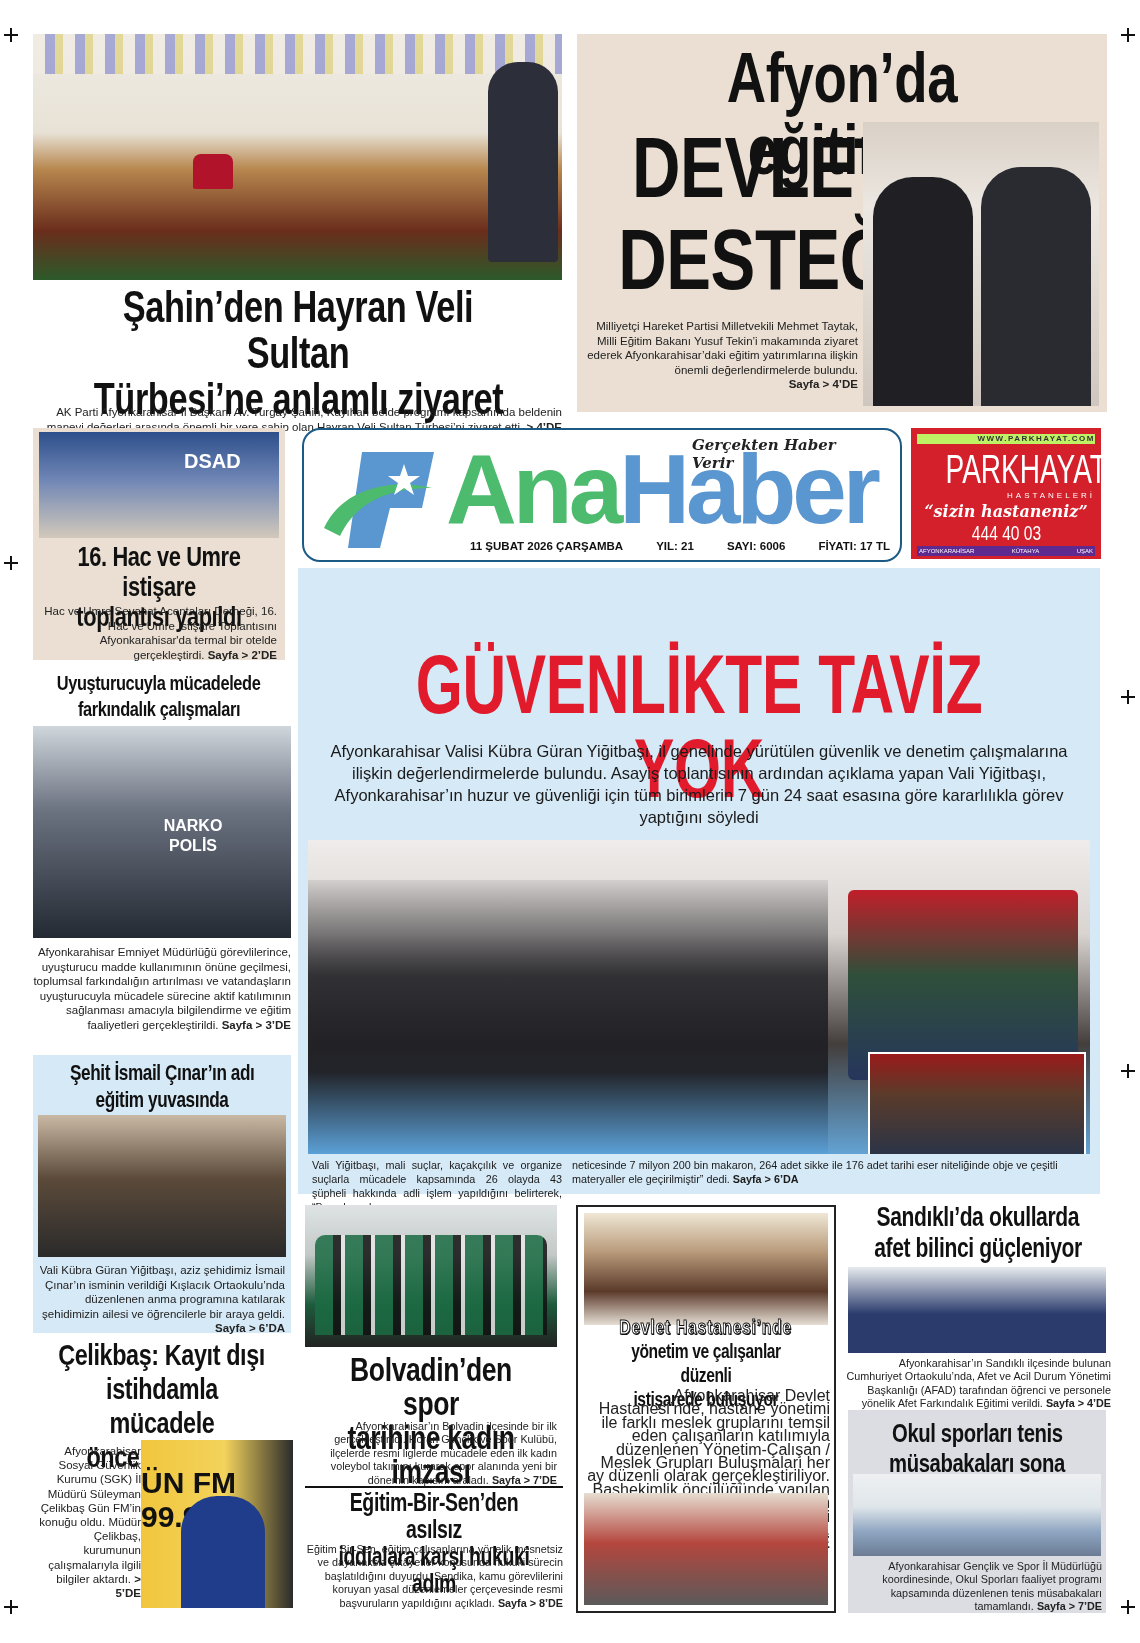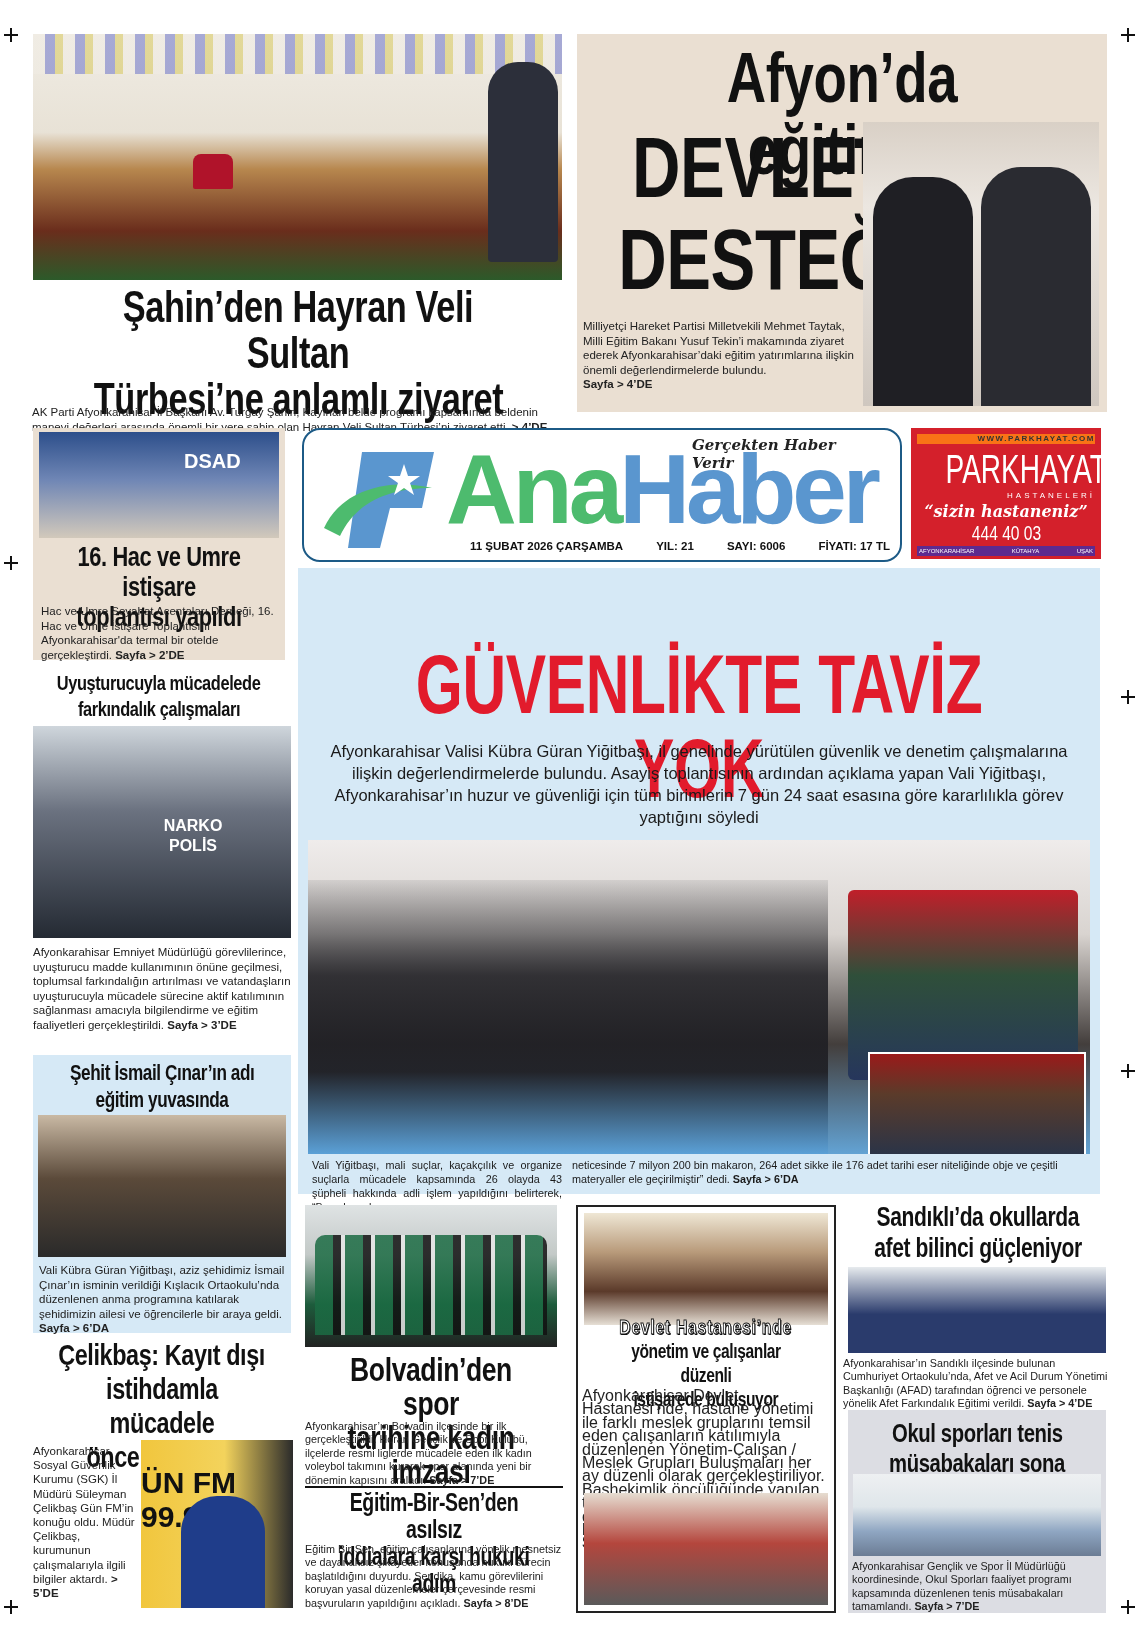--- a/index.html
+++ b/index.html
@@ -1,21 +1,21 @@
 <!DOCTYPE html>
 <html><head>
 <meta charset="utf-8">
 <style>
   html,body{margin:0;padding:0;}
   body{width:1140px;height:1643px;position:relative;background:#ffffff;overflow:hidden;font-family:"Liberation Sans",sans-serif;color:#1a1a1a;}
   .abs{position:absolute;}
   .photo{position:absolute;overflow:hidden;}
   .hl{font-family:"Liberation Sans",sans-serif;font-weight:bold;color:#111;text-align:center;letter-spacing:-0.5px;transform-origin:center top;}
   .cond{display:inline-block;transform:scaleX(0.78);transform-origin:center;}
-  .body-txt{font-size:11.5px;line-height:14.6px;text-align:left;color:#222;}
+  .body-txt{font-size:11.5px;line-height:14.6px;text-align:right;color:#222;}
   .ref{font-weight:bold;}
   .beige{background:#eadfd2;}
   .lightblue{background:#d6e9f6;}
   .grey{background:#e6e6e6;}
   
   .ph-mosque{background:linear-gradient(180deg,#f0ece4 0%,#e8e2d6 40%,#b7874e 55%,#6a2d1c 80%,#2c5a2a 100%);}
   .ph-suits{background:linear-gradient(180deg,#d9d0c6 0%,#ece7e1 30%,#cfc7bf 100%);}
   .ph-stage{background:linear-gradient(180deg,#2d4f8b 0%,#6f86b5 45%,#d2c9bb 100%);}
   .ph-police{background:linear-gradient(180deg,#cfd6dc 0%,#6b7280 40%,#242a33 100%);}
   .ph-martyr{background:linear-gradient(180deg,#c9b9a4 0%,#5b4a3a 45%,#2a2a2a 100%);}
@@ -136,21 +136,21 @@
   <div class="abs" style="left:388px;top:6px;width:190px;font-family:'DejaVu Serif',serif;font-style:italic;font-weight:bold;font-size:15px;color:#222;">Gerçekten Haber Verir</div>
 </div>
 <div class="abs" style="left:470px;top:540px;width:420px;font-size:11.5px;font-weight:bold;color:#111;display:flex;justify-content:space-between;">
   <span>11 ŞUBAT 2026 ÇARŞAMBA</span>
   <span>YIL: 21</span>
   <span>SAYI: 6006</span>
   <span>FİYATI: 17 TL</span>
 </div>
 
 <div class="abs ad" style="left:911px;top:428px;width:190px;height:131px;">
-  <div class="abs" style="left:6px;top:6px;width:178px;height:10px;background:#f97316;color:#333;font-size:8px;line-height:10px;text-align:right;letter-spacing:1.5px;font-weight:bold;">WWW.PARKHAYAT.COM</div>
+  <div class="abs" style="left:6px;top:6px;width:178px;height:10px;background:#bef264;color:#333;font-size:8px;line-height:10px;text-align:right;letter-spacing:1.5px;font-weight:bold;">WWW.PARKHAYAT.COM</div>
   <div class="abs" style="left:0;top:20px;width:190px;text-align:center;font-size:40px;line-height:42px;"><span class="cond" style="transform:scaleX(0.7);">PARKHAYAT</span></div>
   <div class="abs" style="left:0;top:63px;width:184px;text-align:right;font-size:8px;letter-spacing:3px;">HASTANELERİ</div>
   <div class="abs" style="left:0;top:74px;width:190px;text-align:center;font-family:'DejaVu Serif',serif;font-style:italic;font-weight:bold;font-size:16px;">“sizin hastaneniz”</div>
   <div class="abs" style="left:0;top:94px;width:190px;text-align:center;font-size:20px;"><span class="cond">444 40 03</span></div>
   <div class="abs" style="left:6px;top:118px;width:178px;height:10px;background:#5e2a8f;font-size:6px;line-height:10px;display:flex;justify-content:space-between;padding:0 2px;box-sizing:border-box;">
     <span>AFYONKARAHİSAR</span>
     <span>KÜTAHYA</span>
     <span>UŞAK</span>
   </div>
 </div>

